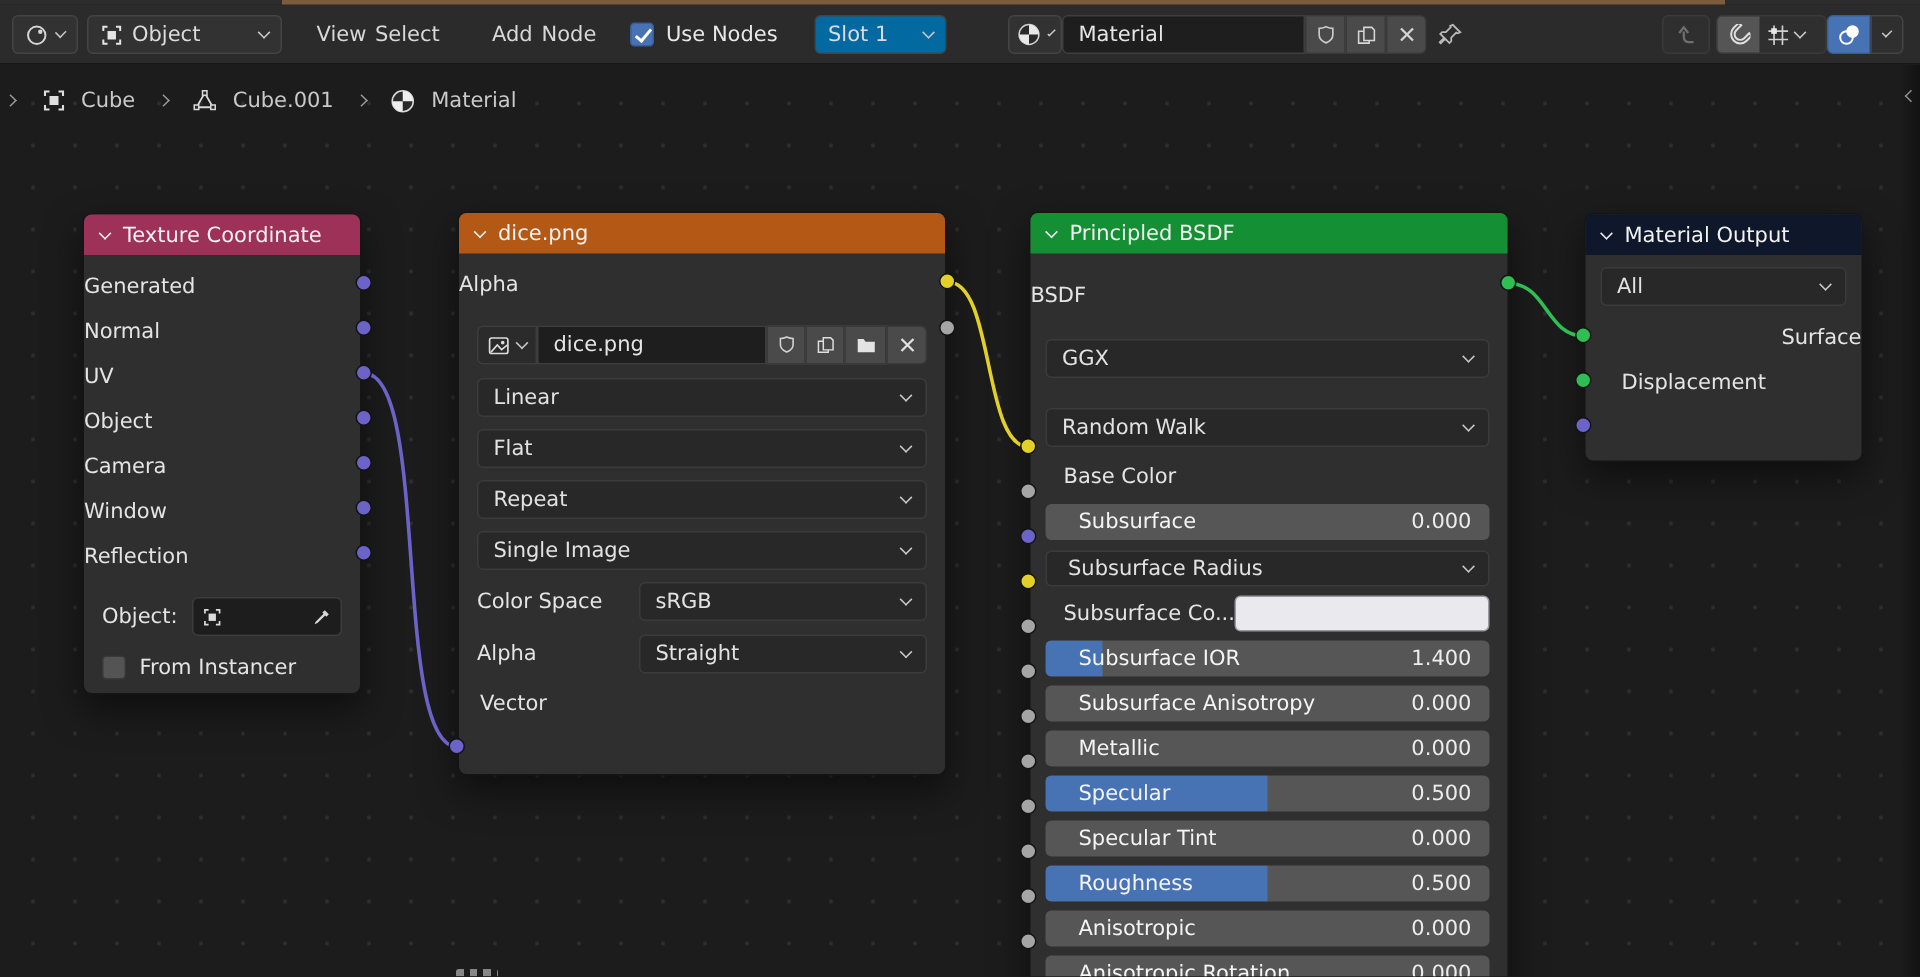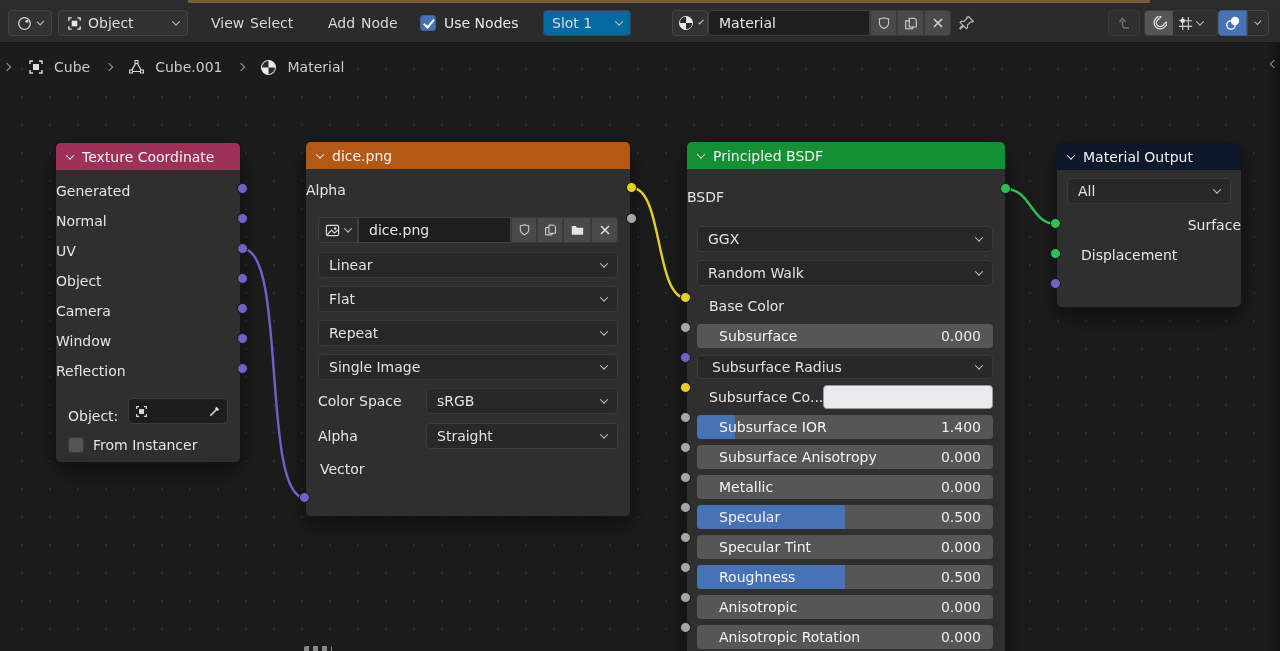--- a/index.html
+++ b/index.html
@@ -238,21 +238,21 @@
       </div>
       <div style="margin-top:6px;">
         <div class="orow">Generated</div>
         <div class="orow">Normal</div>
         <div class="orow">UV</div>
         <div class="orow">Object</div>
         <div class="orow">Camera</div>
         <div class="orow">Window</div>
         <div class="orow">Reflection</div>
       </div>
-      <div style="display:flex;align-items:flex-end;margin:12px 12px 0 12px;gap:10px;">
+      <div style="display:flex;align-items:center;margin:12px 12px 0 12px;gap:10px;">
         <span>Object:</span>
         <div class="objfield" style="flex:1;">
           <span class="icon">
             <svg width="13" height="13" viewBox="0 0 16 16">
                 <rect x="5" y="5" width="6" height="6" fill="#dcdcdc"></rect>
                 <path d="M2 5V2h3M11 2h3v3M14 11v3h-3M5 14H2v-3" fill="none" stroke="#dcdcdc" stroke-width="1.4"></path>
               </svg>
           </span>
           <span class="icon" style="margin-left:auto;">
             <svg width="13" height="13" viewBox="0 0 16 16">
@@ -355,21 +355,21 @@
     <div class="node" style="left:686px;top:98px;width:320px;height:560px;">
       <div class="nhead" style="background:#148f33;">
         <span class="chev"></span>
         <span>Principled BSDF</span>
       </div>
       <div class="orow" style="margin-top:13px;">BSDF</div>
       <div class="dropdown" style="margin:14px 12px 0 10px;">
         <span>GGX</span>
         <span class="chev"></span>
       </div>
-      <div class="dropdown" style="margin:8px 12px 0 10px;">
+      <div class="dropdown" style="margin:20px 12px 0 10px;">
         <span>Random Walk</span>
         <span class="chev"></span>
       </div>
       <div class="irow" style="margin-top:5px;padding-left:22px;">Base Color</div>
 
       <div class="slider" style="margin:3px 12px 0 10px;">
         <span class="lbl">Subsurface</span>
         <span class="val">0.000</span>
       </div>
       <div class="dropdown" style="margin:7px 12px 0 10px;height:24px;padding-left:14px;">

